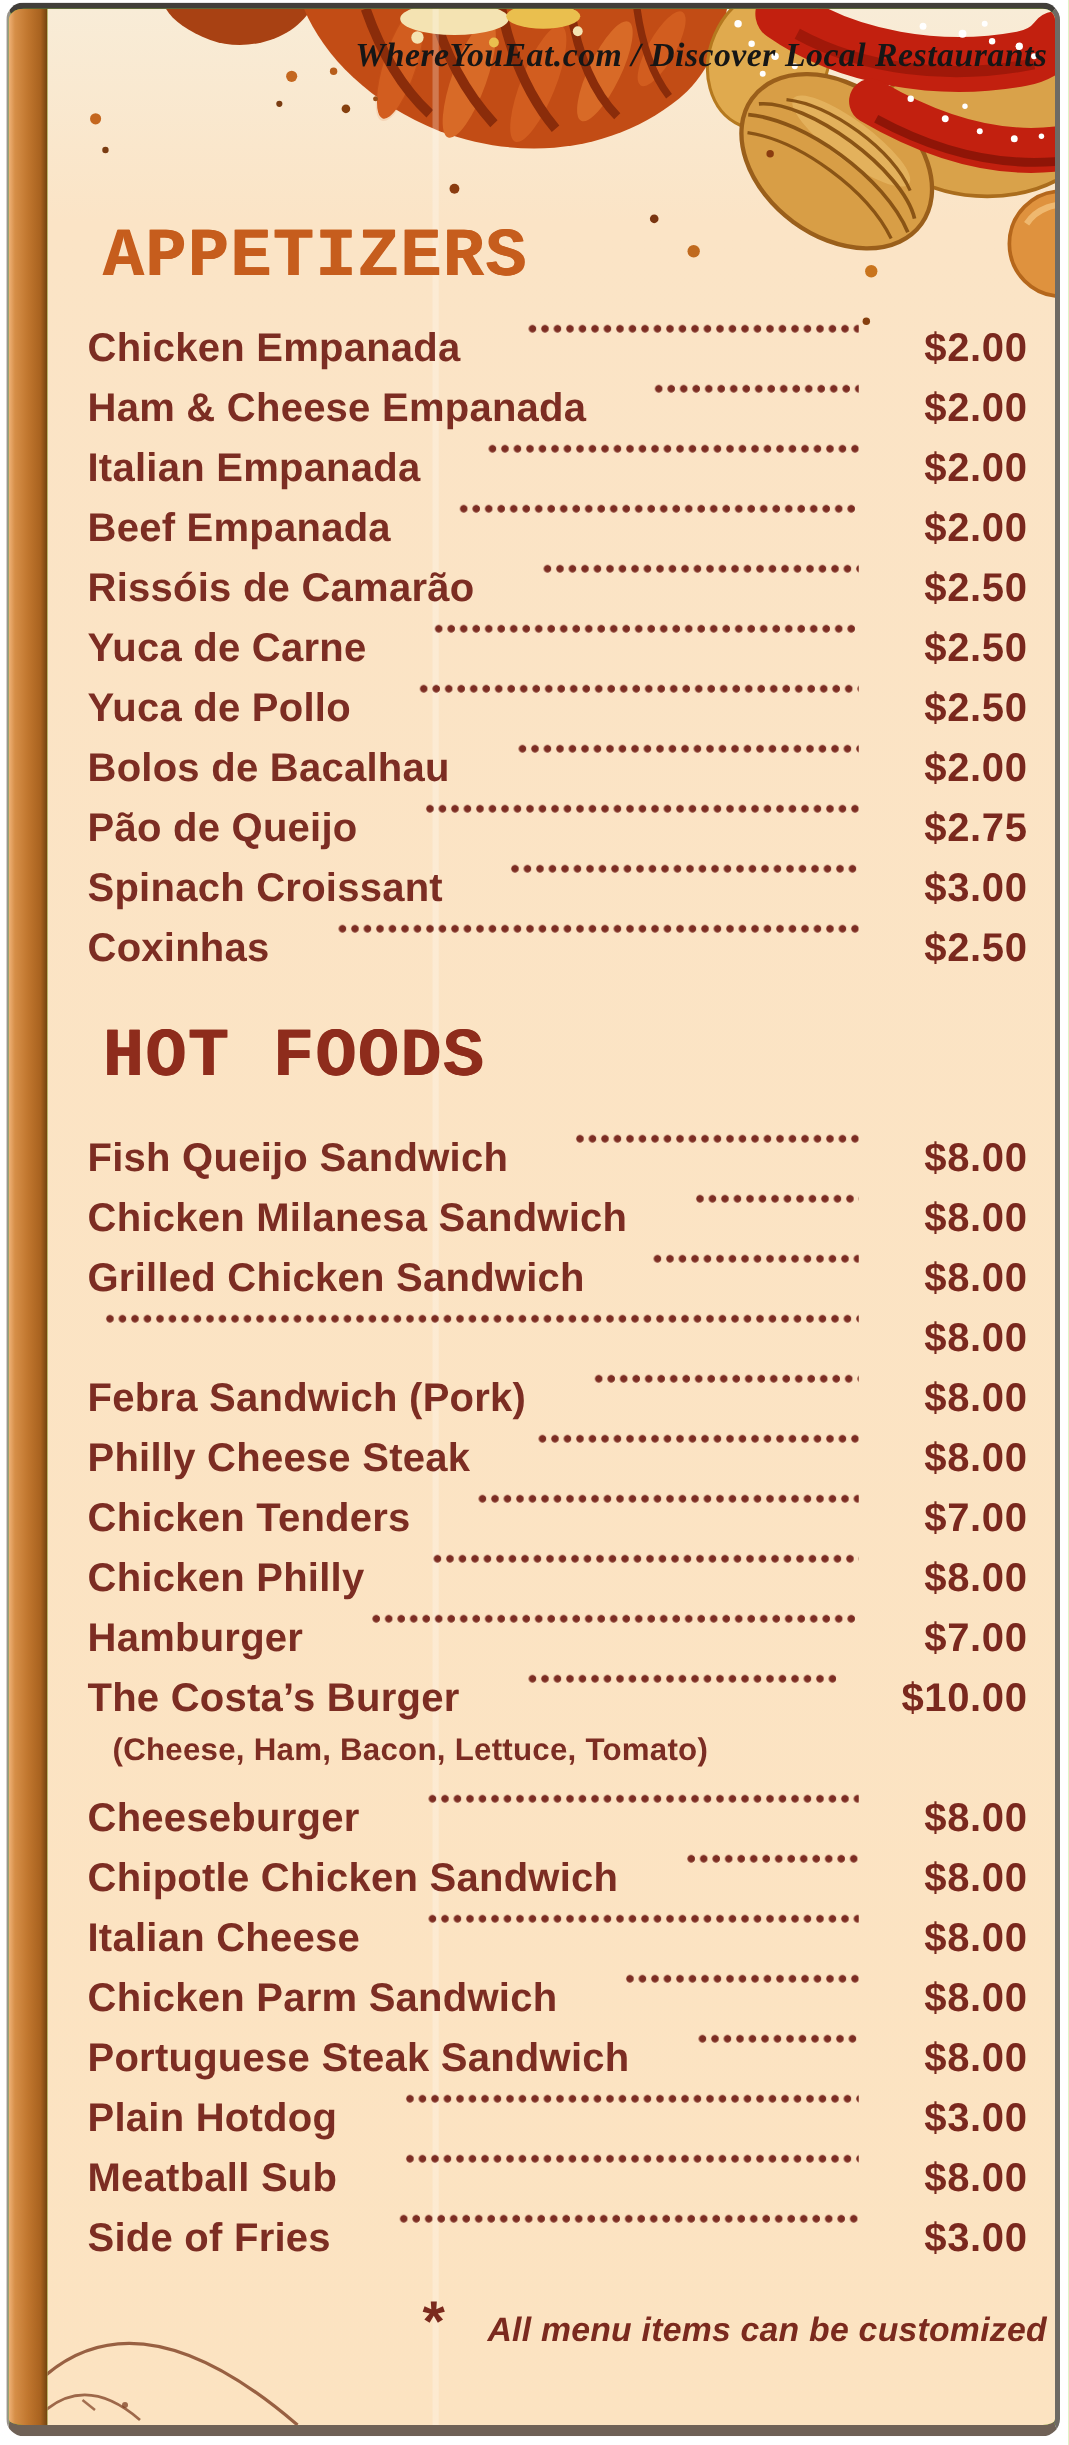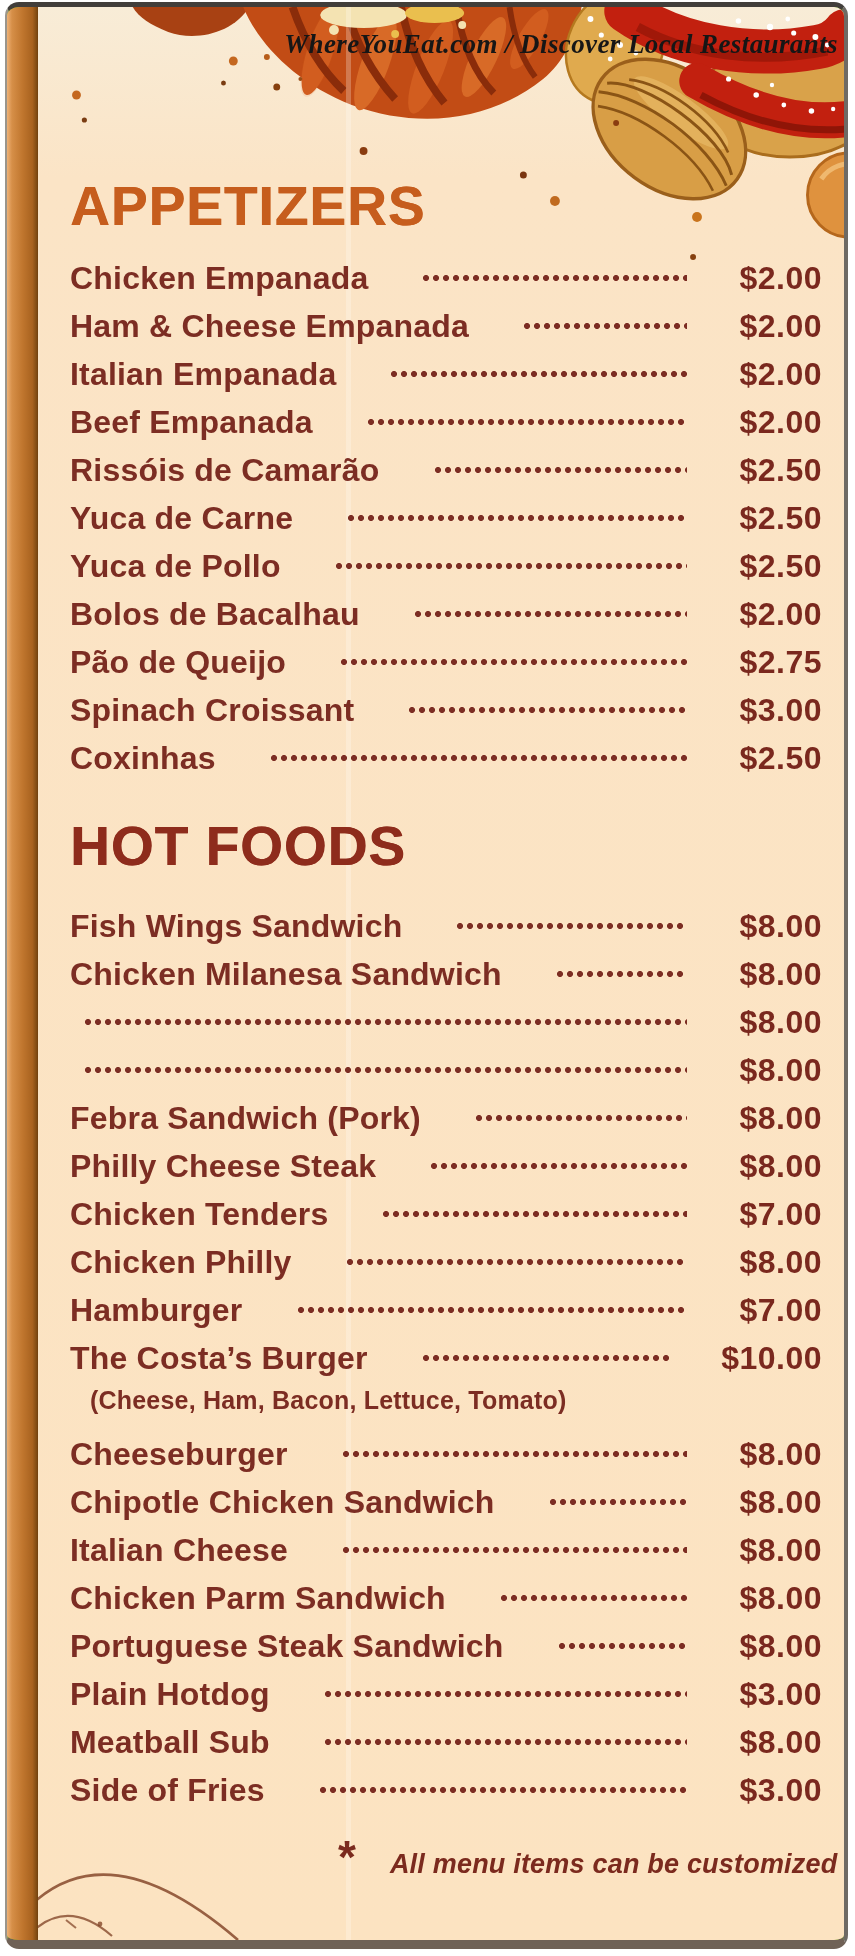--- a/index.html
+++ b/index.html
@@ -25,29 +25,29 @@
   .crease{position:absolute;left:308px;top:0;bottom:0;width:5px;background:rgba(255,255,255,.25);pointer-events:none;}
   .art{position:absolute;top:0;left:0;width:100%;height:270px;pointer-events:none;}
   .plate{position:absolute;left:0;bottom:0;width:330px;height:160px;pointer-events:none;}
   .watermark{
     position:absolute;top:22px;right:6px;z-index:5;
     font-family:"Liberation Serif",serif;font-style:italic;font-weight:bold;
     font-size:27px;color:#161616;letter-spacing:.4px;white-space:nowrap;
   }
   .content{position:relative;z-index:2;padding:0 22px 0 32px;}
   .section-title{
-    font-family:Liberation Sans, sans-serif;font-weight:bold;margin:0;
+    font-family:Liberation Mono, monospace;font-weight:bold;margin:12px;
     letter-spacing:1px;text-shadow:.6px 0 currentColor;
   }
   .title-appetizers{margin-top:168px;font-size:55px;line-height:62px;color:#c65d1d;}
   .title-hotfoods{margin-top:38px;font-size:55px;line-height:62px;color:#8e2c1c;}
   .list{margin-top:22px;}
   .list-hot{margin-top:30px;}
   .row{
-    display:flex;align-items:center;
+    display:flex;align-items:flex-start;
     font-size:32px;font-weight:bold;line-height:38px;margin-bottom:10px;color:#7c2d23;gap:40px;
   }
   .item-name{white-space:nowrap;letter-spacing:.2px;}
   .leader{
     flex:1;height:8px;margin:0 12px 0 14px;min-width:30px;
     background-image:radial-gradient(circle at 4px 4px,#7c2d23 2.7px,rgba(124,45,35,0) 3.3px);
     background-size:10px 8px;background-repeat:repeat-x;background-position:left bottom;
   }
   .price{white-space:nowrap;letter-spacing:.5px;color:#7a281e;}
   .note{
@@ -206,30 +206,31 @@
           <div class="row">
             <span class="item-name">Coxinhas</span>
             <span class="leader"></span>
             <span class="price">$2.50</span>
           </div>
         </div>
 
       <h1 class="section-title title-hotfoods">HOT FOODS</h1>
       <div class="list list-hot">
           <div class="row">
-            <span class="item-name">Fish Wings Sandwich</span>
+            <span class="item-name">Fish Queijo Sandwich</span>
             <span class="leader"></span>
             <span class="price">$8.00</span>
           </div>
           <div class="row">
             <span class="item-name">Chicken Milanesa Sandwich</span>
             <span class="leader"></span>
             <span class="price">$8.00</span>
           </div>
           <div class="row">
+            <span class="item-name">Grilled Chicken Sandwich</span>
             <span class="leader"></span>
             <span class="price">$8.00</span>
           </div>
           <div class="row">
             <span class="leader"></span>
             <span class="price">$8.00</span>
           </div>
           <div class="row">
             <span class="item-name">Febra Sandwich (Pork)</span>
             <span class="leader"></span>

